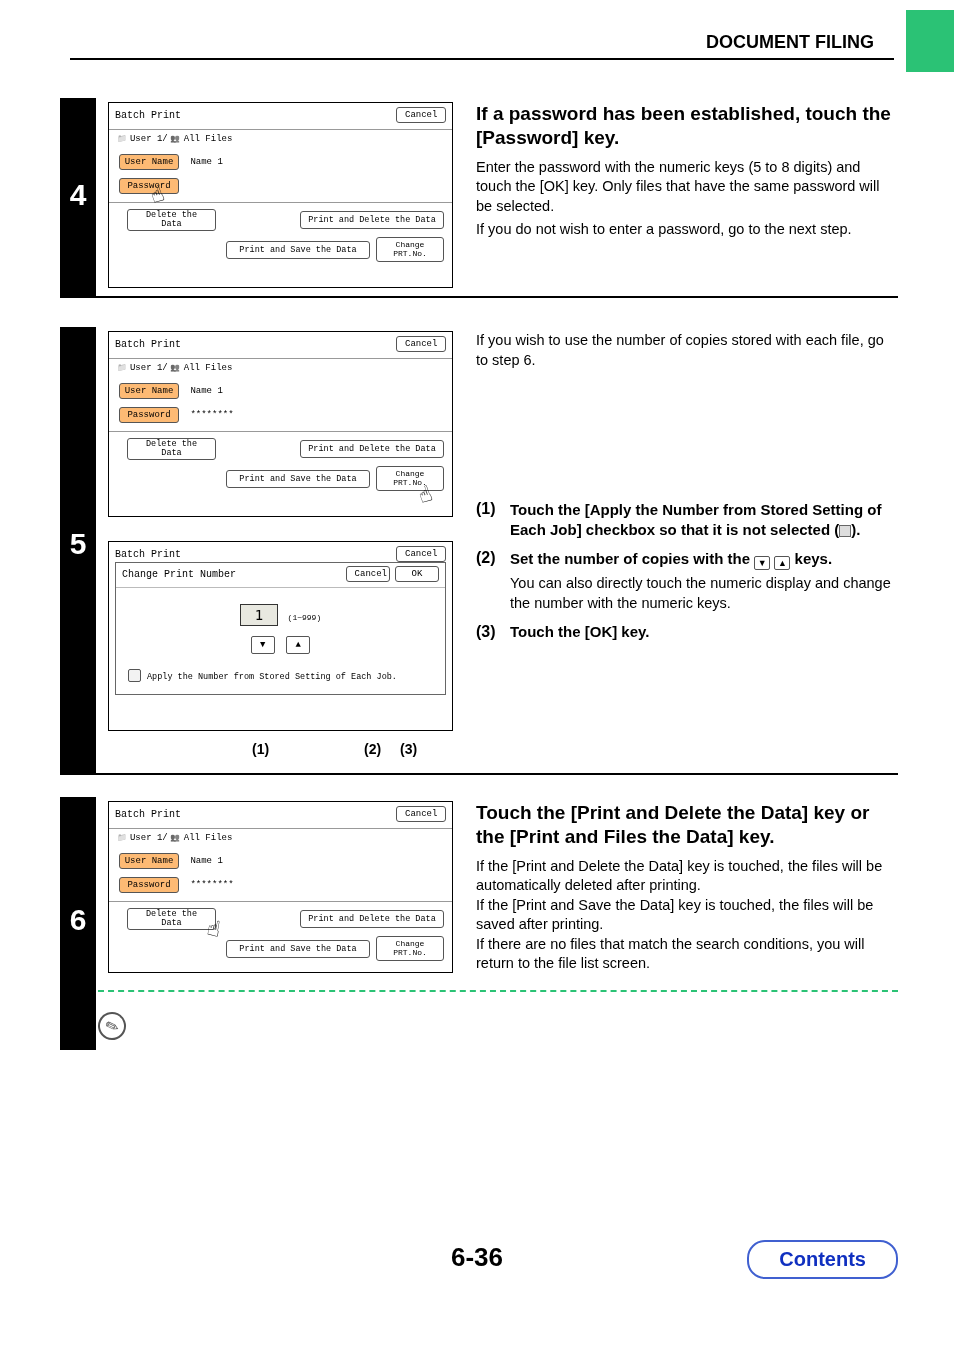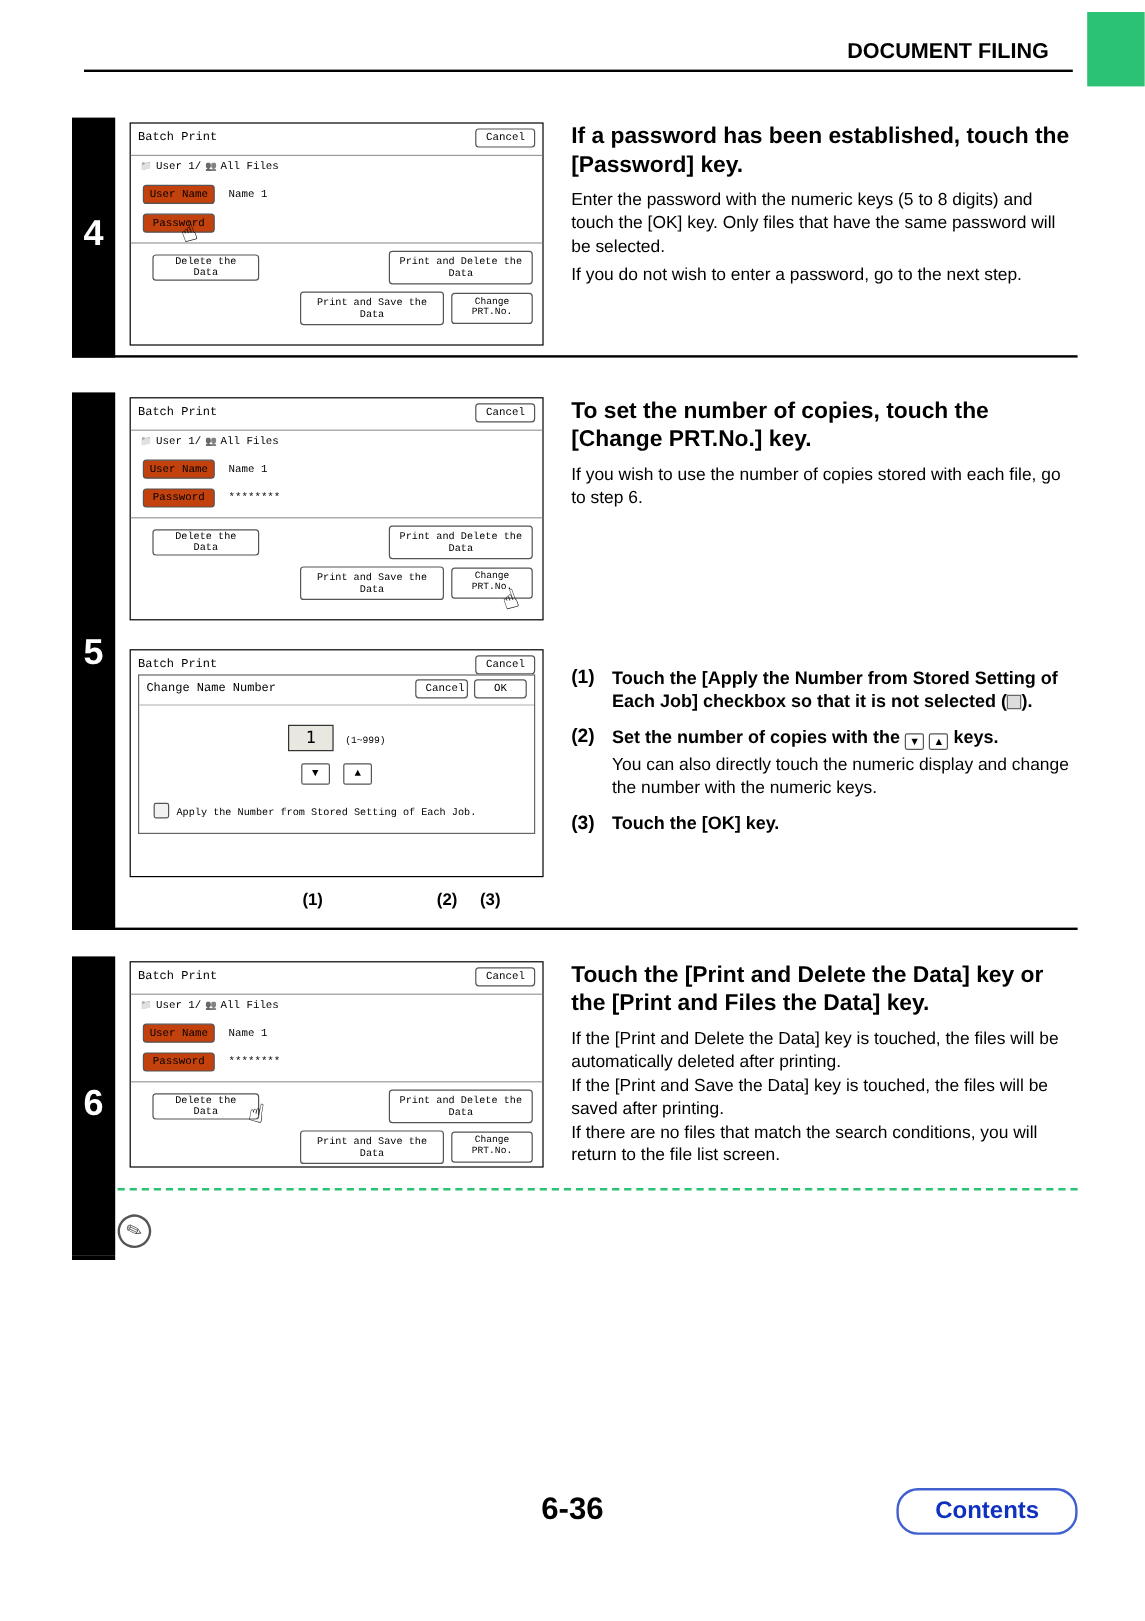--- a/index.html
+++ b/index.html
@@ -59,26 +59,26 @@
     padding: 2px 8px; font-size: 9px; text-align: center;
     background: #fff; display: inline-block; font-family: "Courier New", monospace;
   }
   .ui-btn-cancel { width: 50px; }
   .breadcrumb { padding: 4px 8px; display: flex; align-items: center; gap: 3px; font-size: 9px; }
   .folder-icon::before { content: "📁"; font-size: 8px; filter: grayscale(1); }
   .group-icon::before { content: "👥"; font-size: 8px; filter: grayscale(1); }
   .field-group { padding: 6px 10px 2px 10px; }
   .lbl-btn {
     border: 1px solid #555; border-radius: 3px; padding: 2px 4px;
-    font-size: 9px; background: #c2410c; display: inline-block; width: 60px; text-align: center;
+    font-size: 9px; background: #fdba74; display: inline-block; width: 60px; text-align: center;
   }
   .val-text { margin-left: 6px; font-size: 9px; }
   .panel-sep { border-top: 1px solid #999; margin: 6px 0 0 0; }
   .btn-row { padding: 6px 8px; display: flex; justify-content: flex-end; gap: 6px; align-items: center; }
-  .ui-btn-wide { width: 120px; font-size: 8.5px; padding: 3px 2px; }
+  .ui-btn-wide { width: 144px; font-size: 8.5px; padding: 3px 2px; }
   .ui-btn-med { width: 68px; font-size: 8px; padding: 3px 2px; line-height: 1.1; }
   .ui-btn-twoline { width: 89px; font-size: 8.5px; padding: 1px 6px; text-align: center; line-height: 1.05; }
   .hand-cursor {
     position: absolute; font-size: 22px; transform: rotate(-20deg);
     filter: grayscale(1) brightness(0.3);
   }
   .ol-num { display: flex; gap: 8px; margin-bottom: 10px; }
   .ol-num .num { font-weight: bold; min-width: 26px; }
   .ol-num .txt { flex: 1; }
   .checkbox-box {
@@ -224,21 +224,21 @@
       </div>
     </div>
 
     <div class="panel" style="height:190px; margin-top:24px;">
       <div class="panel-title-row" style="border-bottom:none; padding-bottom:2px;">
         <span class="panel-title">Batch Print</span>
         <span class="ui-btn ui-btn-cancel">Cancel</span>
       </div>
       <div class="sub-panel">
         <div class="sub-panel-title-row">
-          <span class="panel-title">Change Name Number</span>
+          <span class="panel-title">Change Print Number</span>
           <span>
             <span class="ui-btn" style="width:44px;">Cancel</span>
             <span class="ui-btn" style="width:44px;">OK</span>
           </span>
         </div>
         <div class="copies-row">
           <span class="copies-display">1</span>
           <span class="copies-range">(1~999)</span>
         </div>
         <div class="arrow-row">
@@ -249,21 +249,20 @@
           <span class="cb"></span>
           <span class="txt">Apply the Number from Stored Setting of Each Job.</span>
         </div>
       </div>
     </div>
     <div class="callouts" style="left:144px; top:410px;">(1)</div>
     <div class="callouts" style="left:256px; top:410px;">(2)</div>
     <div class="callouts" style="left:292px; top:410px;">(3)</div>
   </div>
   <div class="text-col" style="top:4px;">
-    <div class="heading">To set the number of copies, touch the [Change PRT.No.] key.</div>
     <div class="body-text">If you wish to use the number of copies stored with each file, go to step 6.</div>
     <div style="height:130px;"></div>
     <div class="ol-num">
       <span class="num">(1)</span>
       <span class="txt" style="font-weight:bold; font-size:15px; line-height:1.3;">
         <span>Touch the [Apply the Number from Stored Setting of Each Job] checkbox so that it is not selected (</span><span class="checkbox-box"></span><span>).</span>
       </span>
     </div>
     <div class="ol-num">
       <span class="num">(2)</span>

